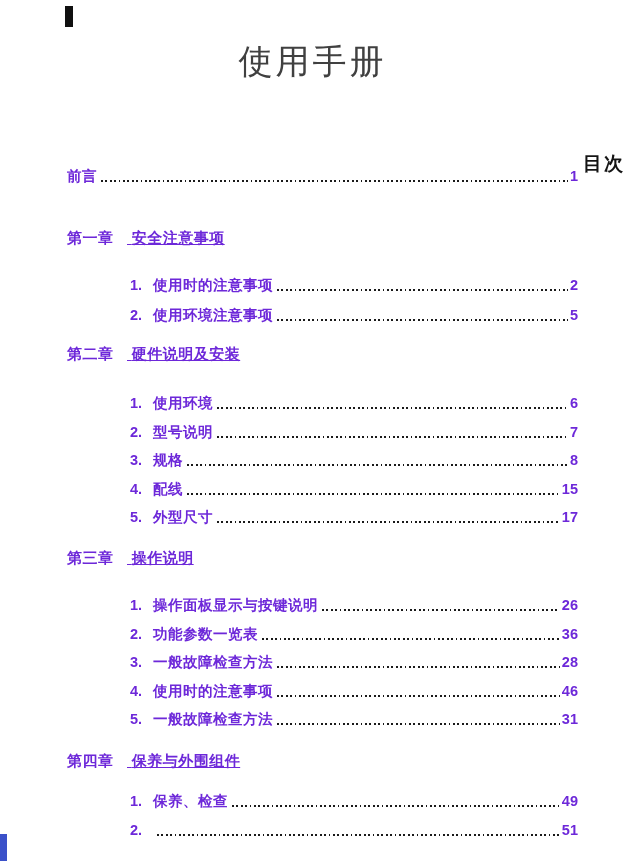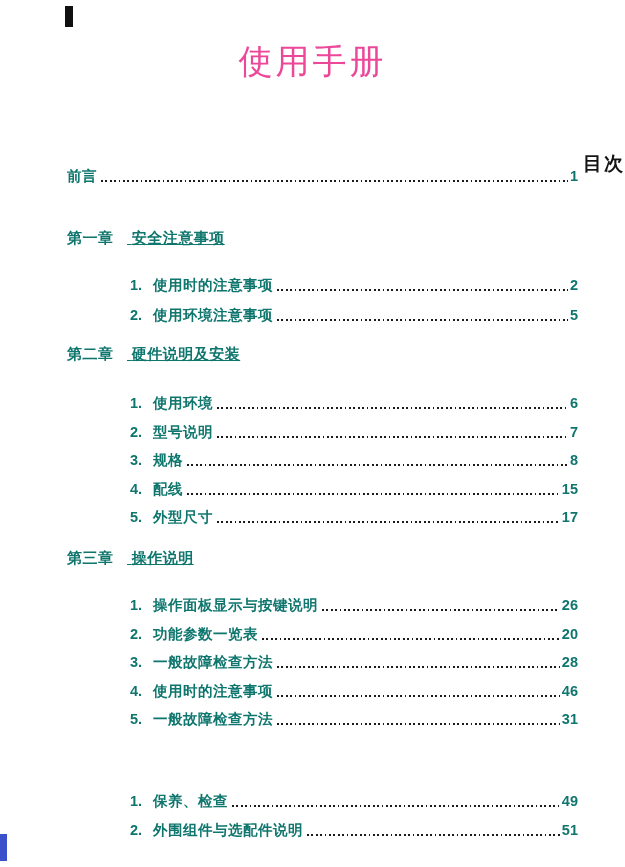--- a/index.html
+++ b/index.html
@@ -33,21 +33,21 @@
   }
   .doc-title {
     position: absolute;
     top: 44px; left: 0; right: 0;
     text-align: center;
     font-family: "Liberation Serif", serif;
     font-weight: 400;
     font-size: 34px;
     line-height: 1.05;
     letter-spacing: 3px;
-    color: #ec4899;
+    color: #404040;
   }
   .toc-heading {
     position: absolute;
     top: 110px; left: 0; right: 0;
     text-align: right;
     font-weight: 700;
     font-size: 19px;
     line-height: 1.05;
     letter-spacing: 2px;
     color: #141414;
@@ -55,21 +55,21 @@
   }
   .row {
     position: absolute;
     left: 67px; right: 47px;
     display: flex;
     align-items: flex-end;
     font-size: 14.5px;
     font-weight: 700;
     line-height: 16px;
     white-space: nowrap;
-    color: #0f766e;
+    color: #6d28d9;
   }
   .row .lbl { flex: 0 0 auto; letter-spacing: 0.5px; }
   .row .num { flex: 0 0 auto; margin-left: 63px; width: 23px; }
   .row .leader {
     flex: 1 1 auto;
     align-self: flex-end;
     height: 2px;
     margin: 0 2px 2px 4px;
     background-image: repeating-linear-gradient(90deg, #1a1a1a 0 1.8px, transparent 1.8px 4.4px);
   }
@@ -153,47 +153,50 @@
   <div class="row" style="top:597px">
     <span class="num">1.</span>
     <span class="lbl">操作面板显示与按键说明</span>
     <span class="leader"></span>
     <span class="pg">26</span>
   </div>
   <div class="row" style="top:626px">
     <span class="num">2.</span>
     <span class="lbl">功能参数一览表</span>
     <span class="leader"></span>
-    <span class="pg">20</span>
+    <span class="pg">36</span>
   </div>
   <div class="row" style="top:654px">
     <span class="num">3.</span>
     <span class="lbl">一般故障检查方法</span>
     <span class="leader"></span>
     <span class="pg">28</span>
   </div>
   <div class="row" style="top:683px">
     <span class="num">4.</span>
     <span class="lbl">使用时的注意事项</span>
     <span class="leader"></span>
     <span class="pg">46</span>
   </div>
   <div class="row" style="top:711px">
     <span class="num">5.</span>
     <span class="lbl">一般故障检查方法</span>
     <span class="leader"></span>
     <span class="pg">31</span>
   </div>
 
+  <div class="row chap" style="top:753px">
+    <span class="chap-label">第四章</span>
+    <span class="chap-title">保养与外围组件</span>
+  </div>
   <div class="row" style="top:793px">
     <span class="num">1.</span>
     <span class="lbl">保养、检查</span>
     <span class="leader"></span>
     <span class="pg">49</span>
   </div>
   <div class="row" style="top:822px">
     <span class="num">2.</span>
-    <span class="lbl">外围组件与选配件说明</span>
     <span class="leader"></span>
     <span class="pg">51</span>
   </div>
 
 </div>
 
 </body></html>

